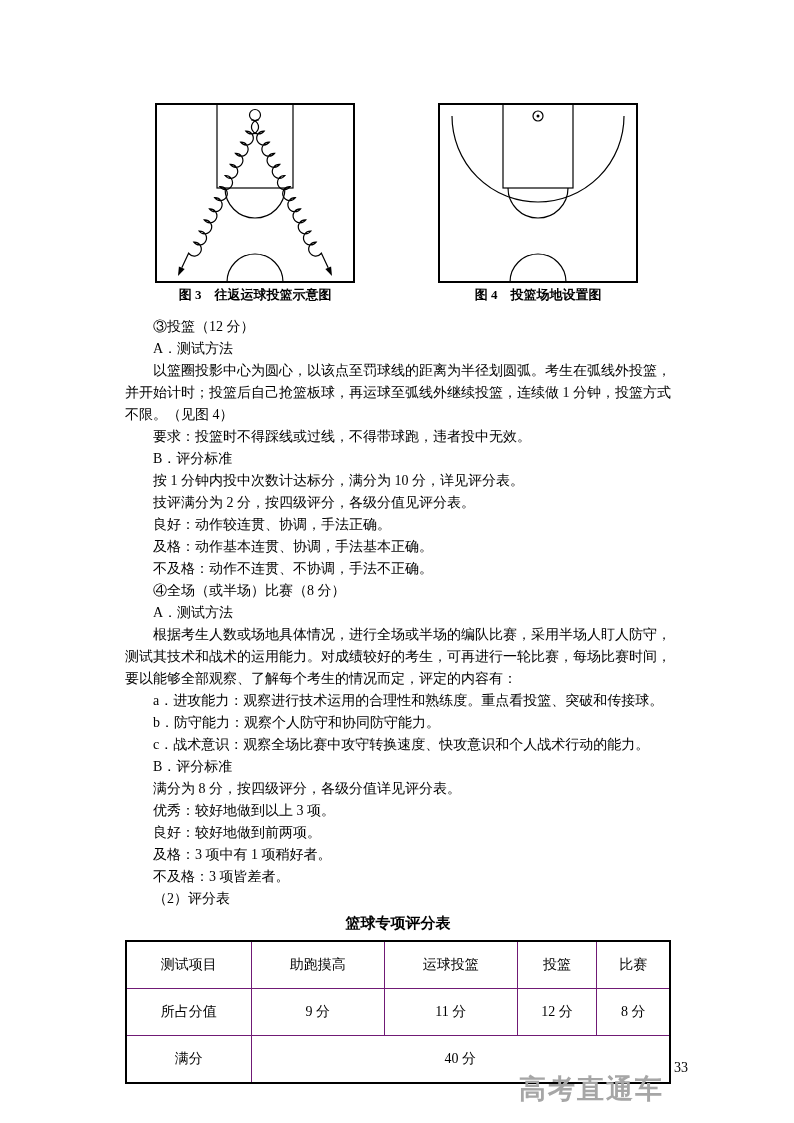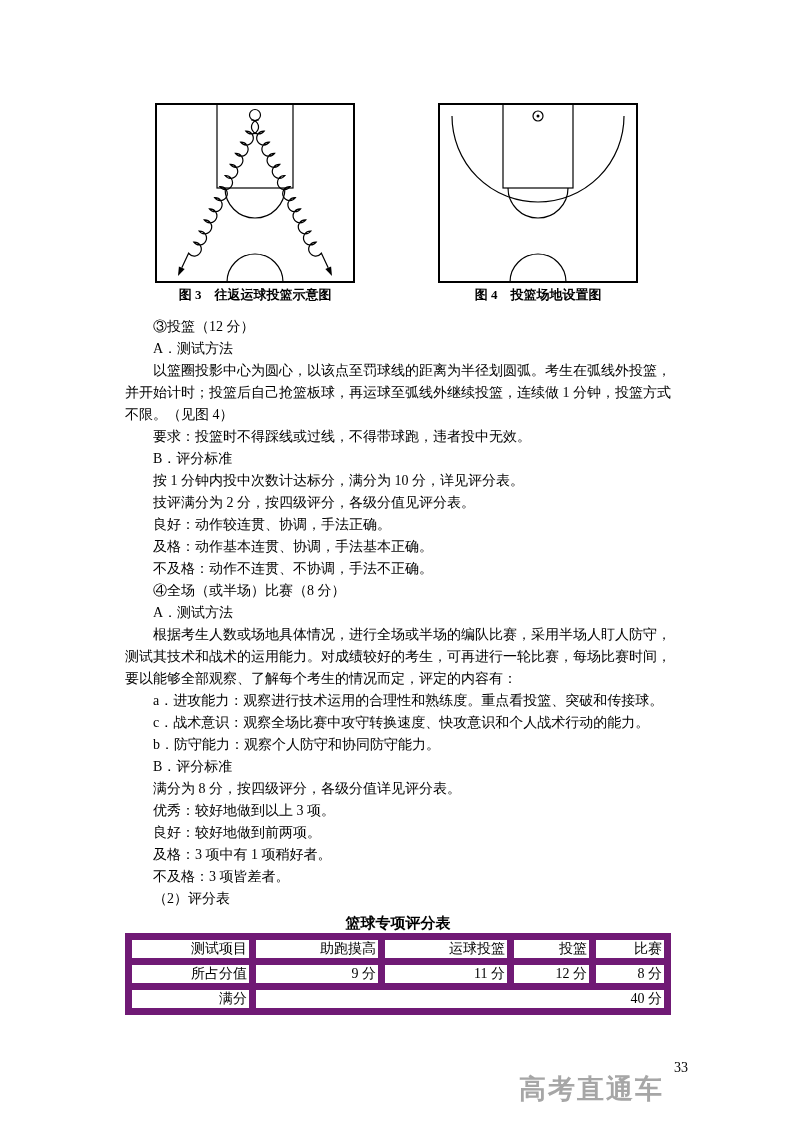--- a/index.html
+++ b/index.html
@@ -42,33 +42,33 @@
   }
   .body-text p {
     margin: 0;
     text-indent: 2em;
     text-align: justify;
   }
   .table-title {
     text-align: center;
     font-weight: bold;
     font-size: 15px;
-    margin: 4px 0 0 0;
+    margin: 4px 0 7px 0;
   }
   table.score {
     border-collapse: collapse;
     width: 100%;
     border: 2px solid #000;
     font-size: 14px;
   }
   table.score td {
-    border: 7px solid #701a75;
-    text-align: right;
+    border: 1px solid #701a75;
+    text-align: center;
     height: 19px;
-    padding: 0 2px;
+    padding: 14px 2px;
   }
   table.score td:first-child { width: 23%; }
   .page-number {
     position: absolute;
     left: 0; right: 0;
     top: 1060px;
     text-align: right;
     font-size: 14px;
   }
   .watermark {
@@ -126,22 +126,22 @@
       <p>B．评分标准</p>
       <p>按 1 分钟内投中次数计达标分，满分为 10 分，详见评分表。</p>
       <p>技评满分为 2 分，按四级评分，各级分值见评分表。</p>
       <p>良好：动作较连贯、协调，手法正确。</p>
       <p>及格：动作基本连贯、协调，手法基本正确。</p>
       <p>不及格：动作不连贯、不协调，手法不正确。</p>
       <p>④全场（或半场）比赛（8 分）</p>
       <p>A．测试方法</p>
       <p>根据考生人数或场地具体情况，进行全场或半场的编队比赛，采用半场人盯人防守，测试其技术和战术的运用能力。对成绩较好的考生，可再进行一轮比赛，每场比赛时间，要以能够全部观察、了解每个考生的情况而定，评定的内容有：</p>
       <p>a．进攻能力：观察进行技术运用的合理性和熟练度。重点看投篮、突破和传接球。</p>
+      <p>b．防守能力：观察个人防守和协同防守能力。</p>
       <p>c．战术意识：观察全场比赛中攻守转换速度、快攻意识和个人战术行动的能力。</p>
-      <p>b．防守能力：观察个人防守和协同防守能力。</p>
       <p>B．评分标准</p>
       <p>满分为 8 分，按四级评分，各级分值详见评分表。</p>
       <p>优秀：较好地做到以上 3 项。</p>
       <p>良好：较好地做到前两项。</p>
       <p>及格：3 项中有 1 项稍好者。</p>
       <p>不及格：3 项皆差者。</p>
       <p>（2）评分表</p>
     </div>
 
     <div class="table-title">篮球专项评分表</div>

